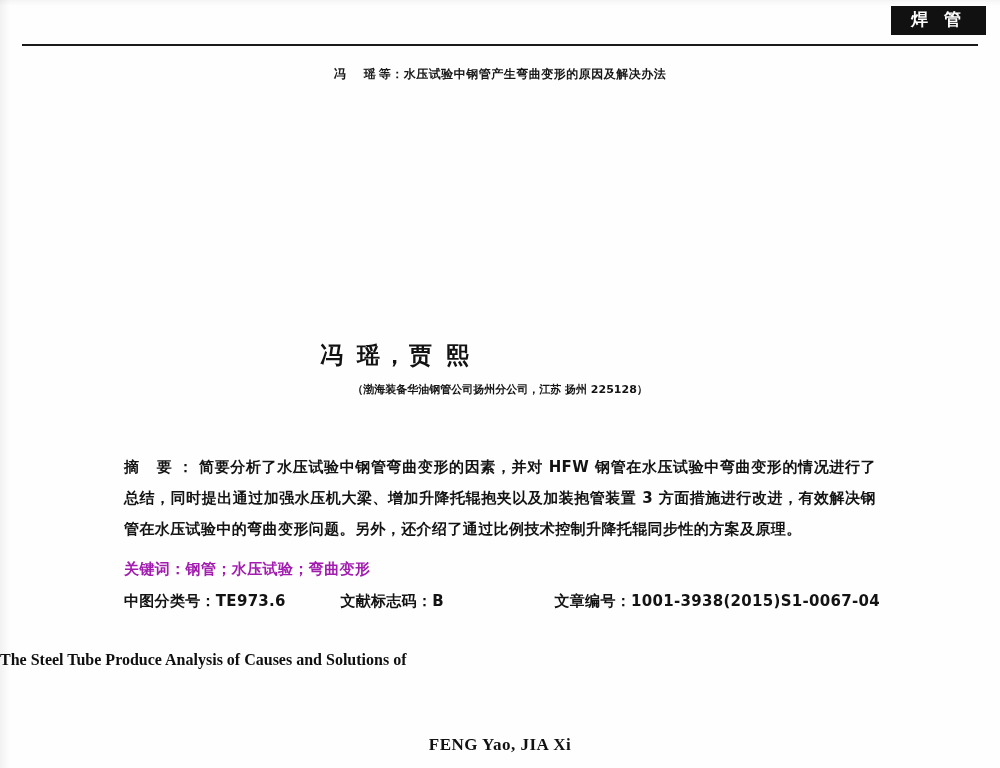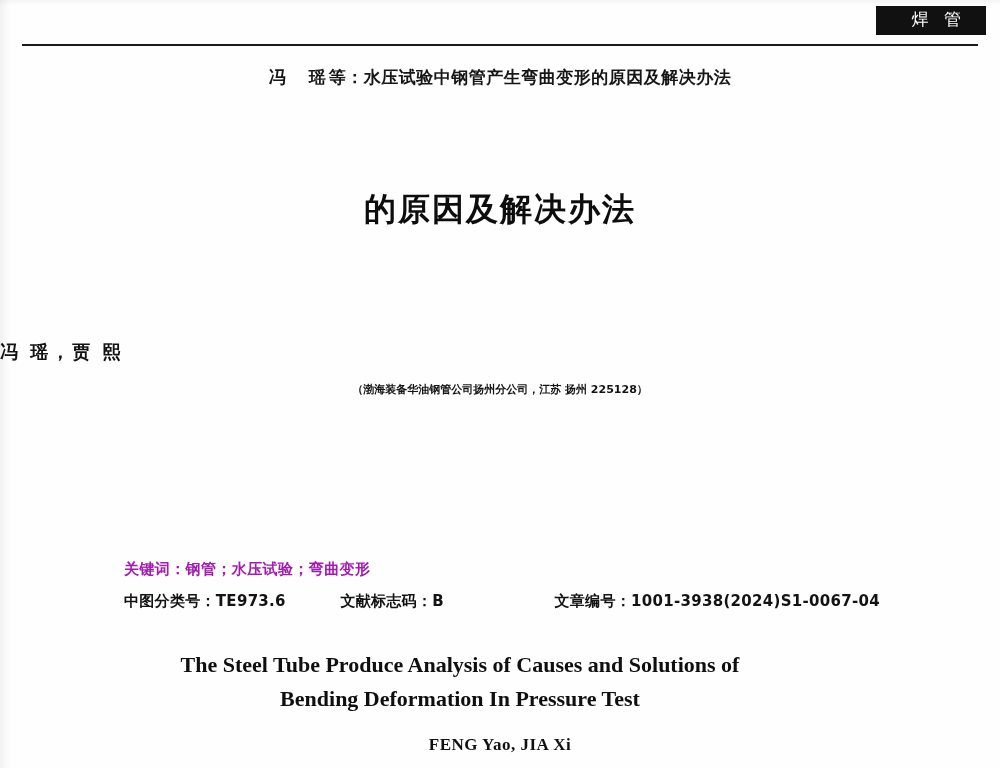--- a/index.html
+++ b/index.html
@@ -24,23 +24,23 @@
     background: #fefefe;
   }
 
   
   .journal-tab {
     position: absolute;
     top: 6px;
     right: 14px;
     background: #111111;
     color: #ffffff;
-    padding: 4px 20px 6px 36px;
-    font-family: "DejaVu Sans", sans-serif;
-    font-weight: normal;
+    padding: 4px 20px 6px 20px;
+    font-family: "DejaVu Sans", sans-serif;
+    font-weight: bold;
     font-size: 17px;
     letter-spacing: 5px;
     line-height: 1.1;
   }
 
   
   .header-rule {
     position: absolute;
     top: 44px;
     left: 22px;
@@ -50,21 +50,21 @@
   }
 
   
   .running-head {
     position: absolute;
     top: 66px;
     left: 0;
     width: 1000px;
     text-align: center;
     font-family: "DejaVu Sans", sans-serif;
-    font-size: 17px;
+    font-size: 12px;
     font-weight: bold;
     color: #161616;
     letter-spacing: 0.5px;
   }
   .running-head .rh-author {
     letter-spacing: 3px;
   }
 
   .title-block {
     position: absolute;
@@ -80,23 +80,24 @@
     letter-spacing: 2px;
     line-height: 1.55;
     color: #0d0d0d;
   }
 
   .authors {
     position: absolute;
     top: 340px;
     left: 0;
     width: 792px;
-    font-family: "DejaVu Sans", sans-serif;
-    font-weight: bold;
-    font-size: 18px;
+    text-align: center;
+    font-family: "DejaVu Sans", sans-serif;
+    font-weight: bold;
+    font-size: 23px;
     letter-spacing: 3px;
     color: #121212;
   }
 
   .affiliation {
     position: absolute;
     top: 382px;
     left: 0;
     width: 1000px;
     text-align: center;
@@ -150,24 +151,24 @@
   }
   .meta-row .meta-cell { white-space: nowrap; }
   .meta-row .meta-cell.clc { }
   .meta-row .meta-cell.doc { margin-right: 56px; }
 
   .en-title {
     position: absolute;
     top: 648px;
     left: 0;
     width: 920px;
-    text-align: center;
+    text-align: left;
     font-family: "Liberation Serif", serif;
     font-weight: bold;
-    font-size: 22px;
+    font-size: 16px;
     line-height: 1.55;
     color: #0f0f0f;
   }
 
   .en-authors {
     position: absolute;
     top: 735px;
     left: 0;
     width: 1000px;
     text-align: center;
@@ -202,44 +203,45 @@
 
   <div class="journal-tab">焊 管</div>
 
   <div class="header-rule"></div>
 
   <div class="running-head">
     <span class="rh-author">冯　瑶</span><span>等：水压试验中钢管产生弯曲变形的原因及解决办法</span>
   </div>
 
   <div class="title-block">
-    <div class="title-line">的原因及解决办法</div>
   </div>
 
   <div class="authors">冯 瑶，贾 熙</div>
 
   <div class="affiliation">（渤海装备华油钢管公司扬州分公司，江苏 扬州 225128）</div>
 
+  <div class="abstract">
+    <span class="lbl">摘 要：</span><span>简要分析了水压试验中钢管弯曲变形的因素，并对 HFW 钢管在水压试验中弯曲变形的情况进行了总结，同时提出通过加强水压机大梁、增加升降托辊抱夹以及加装抱管装置 3 方面措施进行改进，有效解决钢管在水压试验中的弯曲变形问题。另外，还介绍了通过比例技术控制升降托辊同步性的方案及原理。</span>
+  </div>
 
   <div class="keywords">
     <span>关键词：</span><span>钢管；水压试验；弯曲变形</span>
   </div>
 
   <div class="meta-row">
     <span class="meta-cell clc">
       <span>中图分类号：</span><span>TE973.6</span>
     </span>
     <span class="meta-cell doc">
       <span>文献标志码：</span><span>B</span>
     </span>
     <span class="meta-cell">
-      <span>文章编号：</span><span>1001-3938(2024)S1-0067-04</span>
+      <span>文章编号：</span><span>1001-3938(2015)S1-0067-04</span>
     </span>
   </div>
 
   <div class="en-title">
     <div>The Steel Tube Produce Analysis of Causes and Solutions of</div>
-    <div>Bending Deformation In Pressure Test</div>
   </div>
 
   <div class="en-authors">FENG Yao, JIA Xi</div>
 
 </div>
 
 </body></html>

